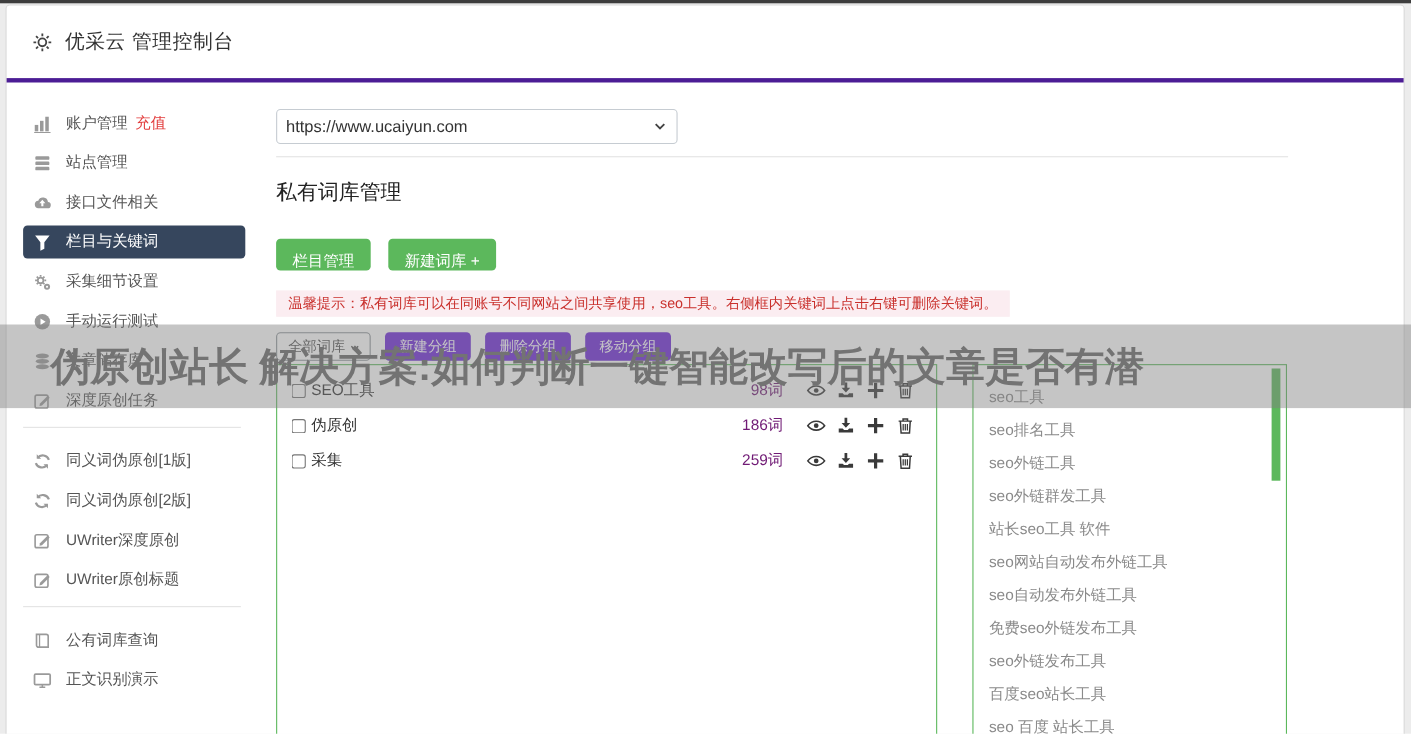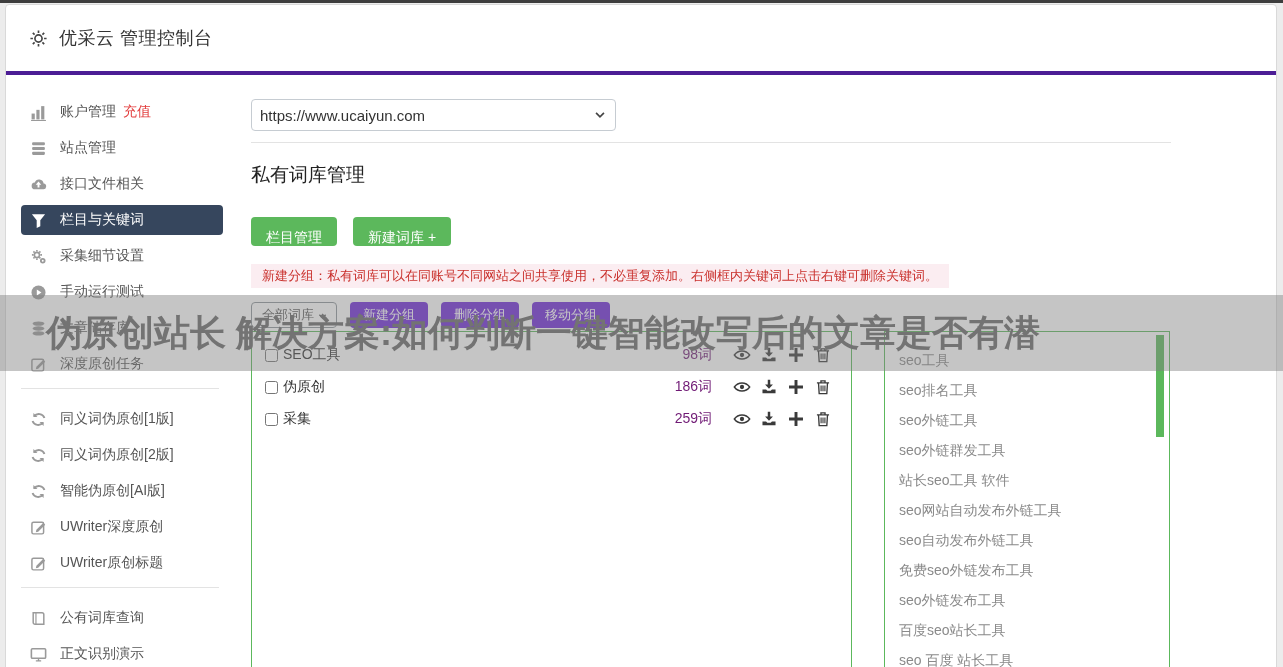--- a/index.html
+++ b/index.html
@@ -207,33 +207,20 @@
                 </g>
                 <path d="M3.2 1.8v3.8h3.8z"></path>
                 <path d="M12.8 14.2v-3.8H9z"></path>
               </svg>
             </span>
           <span>同义词伪原创[2版]</span>
         </li>
         <li class="side-item">
           <span class="ic">
               <svg viewBox="0 0 16 16" xmlns="http://www.w3.org/2000/svg" fill="currentColor">
-                <g fill="none" stroke="currentColor" stroke-width="1.8">
-                  <path d="M13.6 6.6A5.6 5.6 0 0 0 3.9 5"></path>
-                  <path d="M2.4 9.4a5.6 5.6 0 0 0 9.7 1.6"></path>
-                </g>
-                <path d="M3.2 1.8v3.8h3.8z"></path>
-                <path d="M12.8 14.2v-3.8H9z"></path>
-              </svg>
-            </span>
-          <span>智能伪原创[AI版]</span>
-        </li>
-        <li class="side-item">
-          <span class="ic">
-              <svg viewBox="0 0 16 16" xmlns="http://www.w3.org/2000/svg" fill="currentColor">
                 <rect x="1.8" y="3" width="11" height="11" rx="1.5" fill="none" stroke="currentColor" stroke-width="1.4"></rect>
                 <path d="M6 10.2l6.6-6.6 1.7 1.7-6.6 6.6-2.2.5z"></path>
               </svg>
             </span>
           <span>UWriter深度原创</span>
         </li>
         <li class="side-item">
           <span class="ic">
               <svg viewBox="0 0 16 16" xmlns="http://www.w3.org/2000/svg" fill="currentColor">
                 <rect x="1.8" y="3" width="11" height="11" rx="1.5" fill="none" stroke="currentColor" stroke-width="1.4"></rect>
@@ -274,21 +261,21 @@
 
       <div class="hdiv"></div>
 
       <h2 class="page-title">私有词库管理</h2>
 
       <div class="btn-row">
         <button class="btn-green">栏目管理</button>
         <button class="btn-green">新建词库 +</button>
       </div>
 
-      <div class="tip">新建分组：私有词库可以在同账号不同网站之间共享使用，不必重复添加。右侧框内关键词上点击右键可删除关键词。</div>
+      <div class="tip">温馨提示：私有词库可以在同账号不同网站之间共享使用，seo工具。右侧框内关键词上点击右键可删除关键词。</div>
 
       <div class="toolbar">
         <div class="select-sm">
           <span>全部词库</span>
           <span class="chev"><svg viewBox="0 0 16 16" xmlns="http://www.w3.org/2000/svg" fill="currentColor">
                 <path d="M3.5 5.5L8 10l4.5-4.5" fill="none" stroke="currentColor" stroke-width="1.9"></path>
               </svg></span>
         </div>
         <button class="btn-blue">新建分组</button>
         <button class="btn-blue">删除分组</button>

